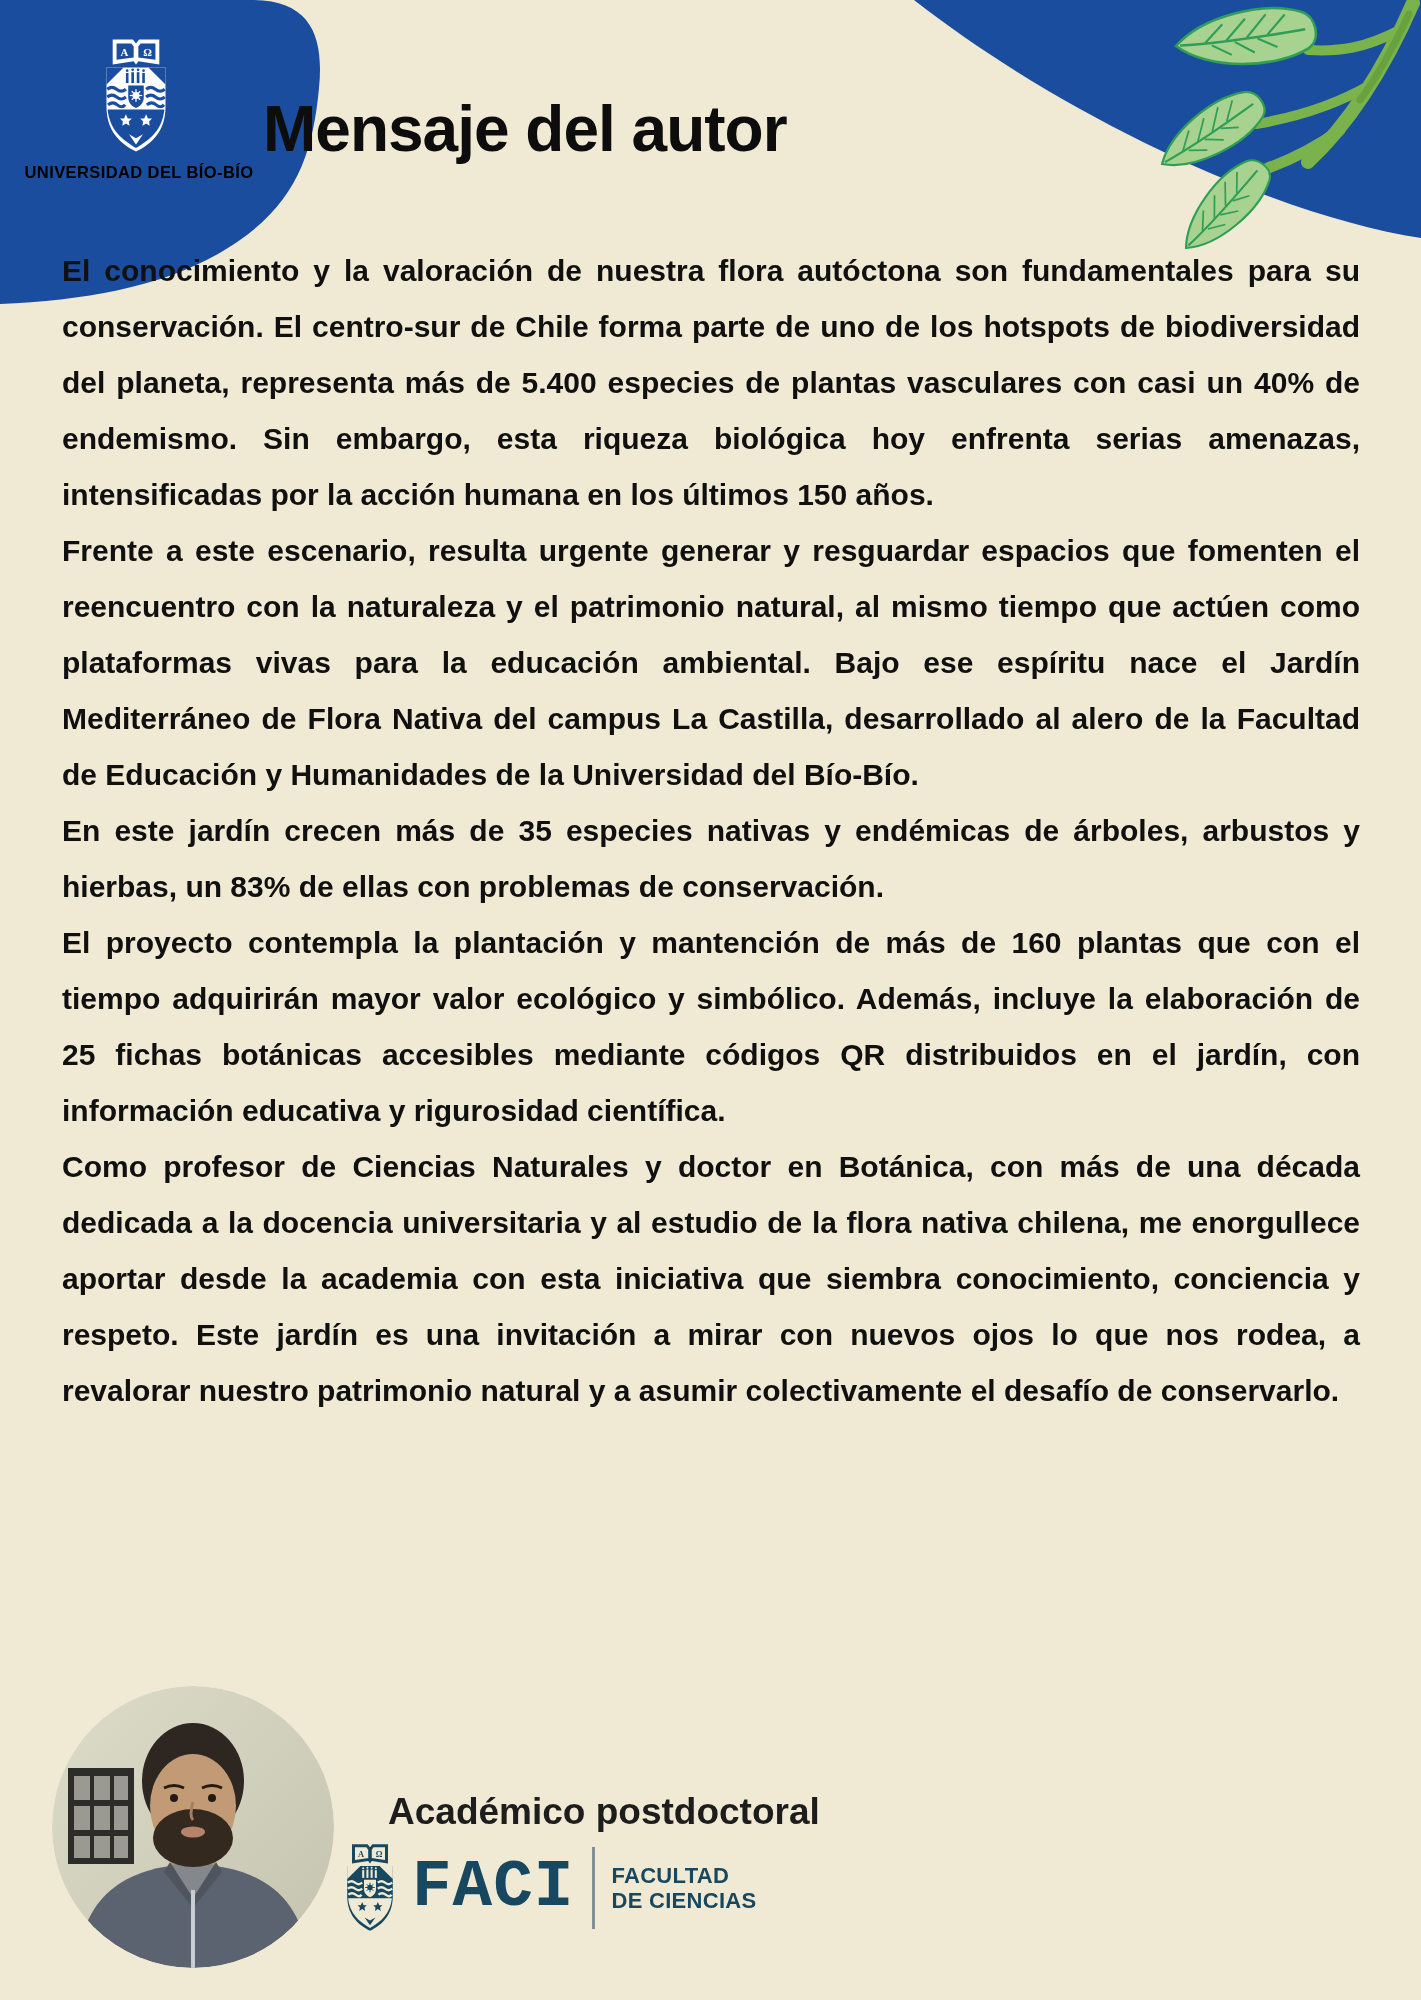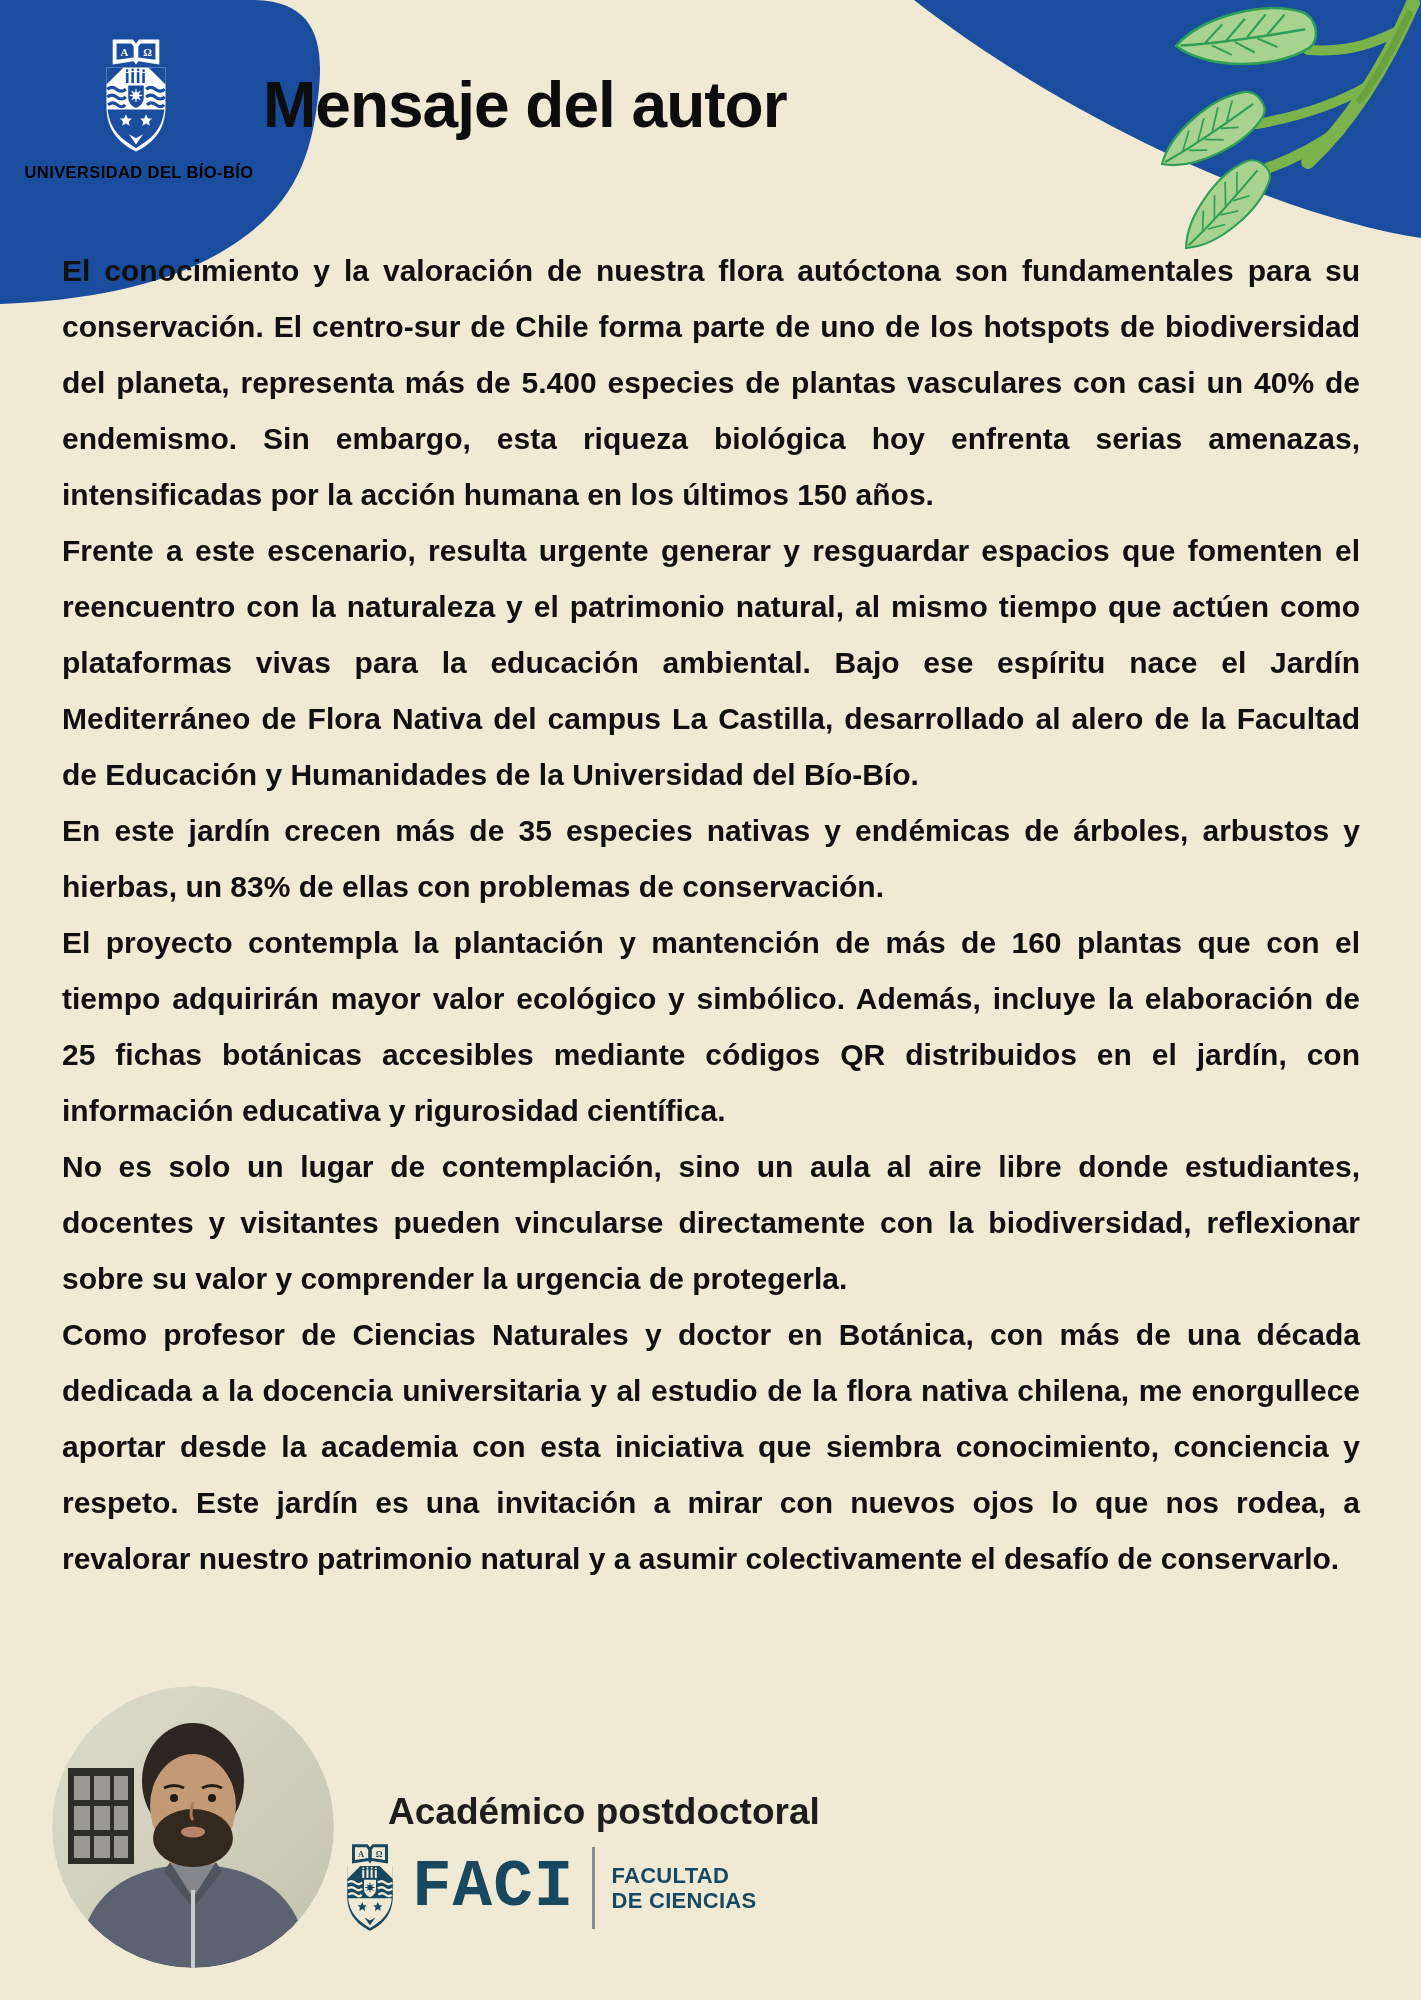--- a/index.html
+++ b/index.html
@@ -11,21 +11,21 @@
   
   .blob-left{position:absolute; top:0; left:0; width:340px; height:310px;}
   .blob-right{position:absolute; top:0; right:0; width:521px; height:300px;}
   .ubb-logo{position:absolute; top:0; left:0; width:300px; height:230px;}
   .ubb-shield{position:absolute; left:97px; top:38px; width:78px; height:115px;}
   .ubb-name{
     position:absolute; left:10px; top:163px; width:258px; text-align:center;
     color:#000000; font-weight:bold; font-size:16.5px; letter-spacing:.4px; white-space:nowrap;
   }
   .page-title{
-    position:absolute; left:263px; top:68px;
+    position:absolute; left:263px; top:92px;
     font-size:64px; font-weight:900; color:#0d0d0d; letter-spacing:-1px; white-space:nowrap;
   }
   
   .message{
     position:absolute; left:62px; top:243px; width:1298px;
     font-size:30px; line-height:56px; font-weight:bold; color:#101010;
     text-align:justify;
   }
   .message p{margin:0; padding:0;}
   
@@ -137,21 +137,20 @@
       <use href="#leafShape" transform="translate(262,164) rotate(-32) scale(0.88)"></use>
       <use href="#leafShape" transform="translate(286,248) rotate(-46) scale(0.85)"></use>
     </g>
   </svg>
 
   <div class="message">
     <p>El conocimiento y la valoración de nuestra flora autóctona son fundamentales para su conservación. El centro-sur de Chile forma parte de uno de los hotspots de biodiversidad del planeta, representa más de 5.400 especies de plantas vasculares con casi un 40% de endemismo. Sin embargo, esta riqueza biológica hoy enfrenta serias amenazas, intensificadas por la acción humana en los últimos 150 años.</p>
     <p>Frente a este escenario, resulta urgente generar y resguardar espacios que fomenten el reencuentro con la naturaleza y el patrimonio natural, al mismo tiempo que actúen como plataformas vivas para la educación ambiental. Bajo ese espíritu nace el Jardín Mediterráneo de Flora Nativa del campus La Castilla, desarrollado al alero de la Facultad de Educación y Humanidades de la Universidad del Bío-Bío.</p>
     <p>En este jardín crecen más de 35 especies nativas y endémicas de árboles, arbustos y hierbas, un 83% de ellas con problemas de conservación.</p>
     <p>El proyecto contempla la plantación y mantención de más de 160 plantas que con el tiempo adquirirán mayor valor ecológico y simbólico. Además, incluye la elaboración de 25 fichas botánicas accesibles mediante códigos QR distribuidos en el jardín, con información educativa y rigurosidad científica.</p>
-    <p>No es solo un lugar de contemplación, sino un aula al aire libre donde estudiantes, docentes y visitantes pueden vincularse directamente con la biodiversidad, reflexionar sobre su valor y comprender la urgencia de protegerla.</p>
     <p>Como profesor de Ciencias Naturales y doctor en Botánica, con más de una década dedicada a la docencia universitaria y al estudio de la flora nativa chilena, me enorgullece aportar desde la academia con esta iniciativa que siembra conocimiento, conciencia y respeto. Este jardín es una invitación a mirar con nuevos ojos lo que nos rodea, a revalorar nuestro patrimonio natural y a asumir colectivamente el desafío de conservarlo.</p>
   </div>
 
   <div class="author-photo">
     <svg viewBox="0 0 282 282" width="282" height="282">
       <defs>
         <clipPath id="photoClip">
             <circle cx="141" cy="141" r="141"></circle>
           </clipPath>
         <linearGradient id="wall" x1="0" y1="0" x2="1" y2="1">

